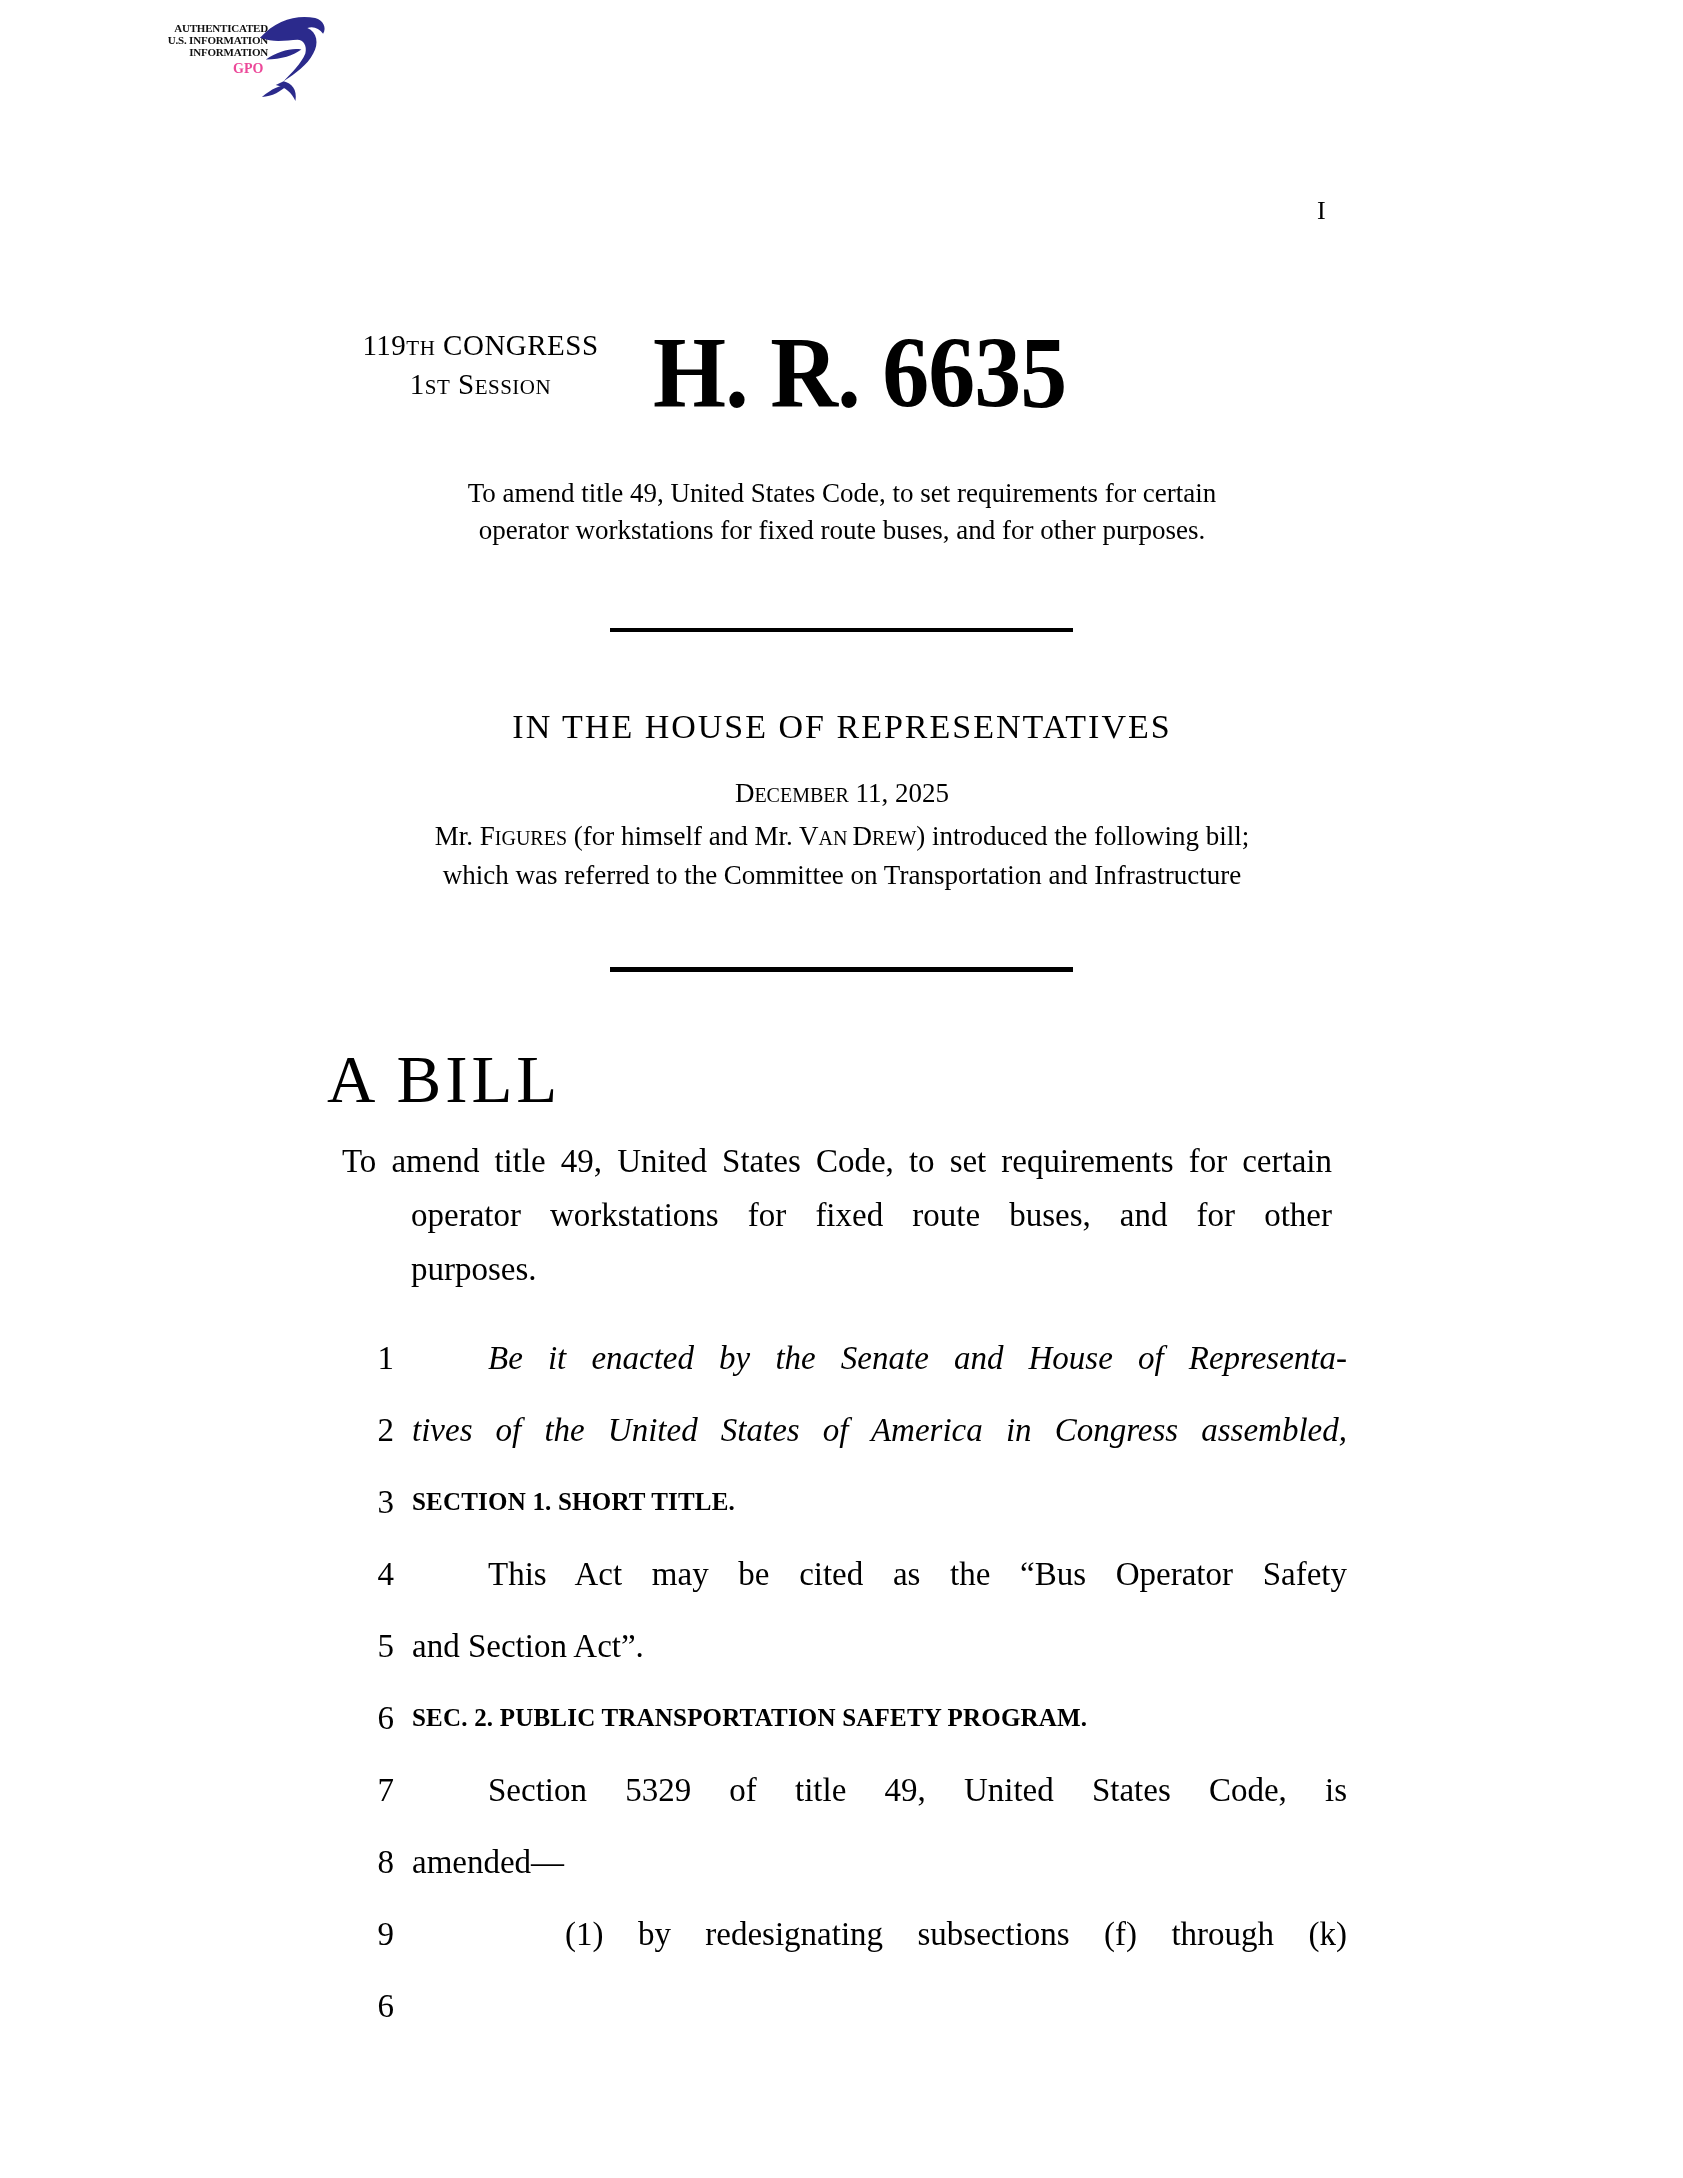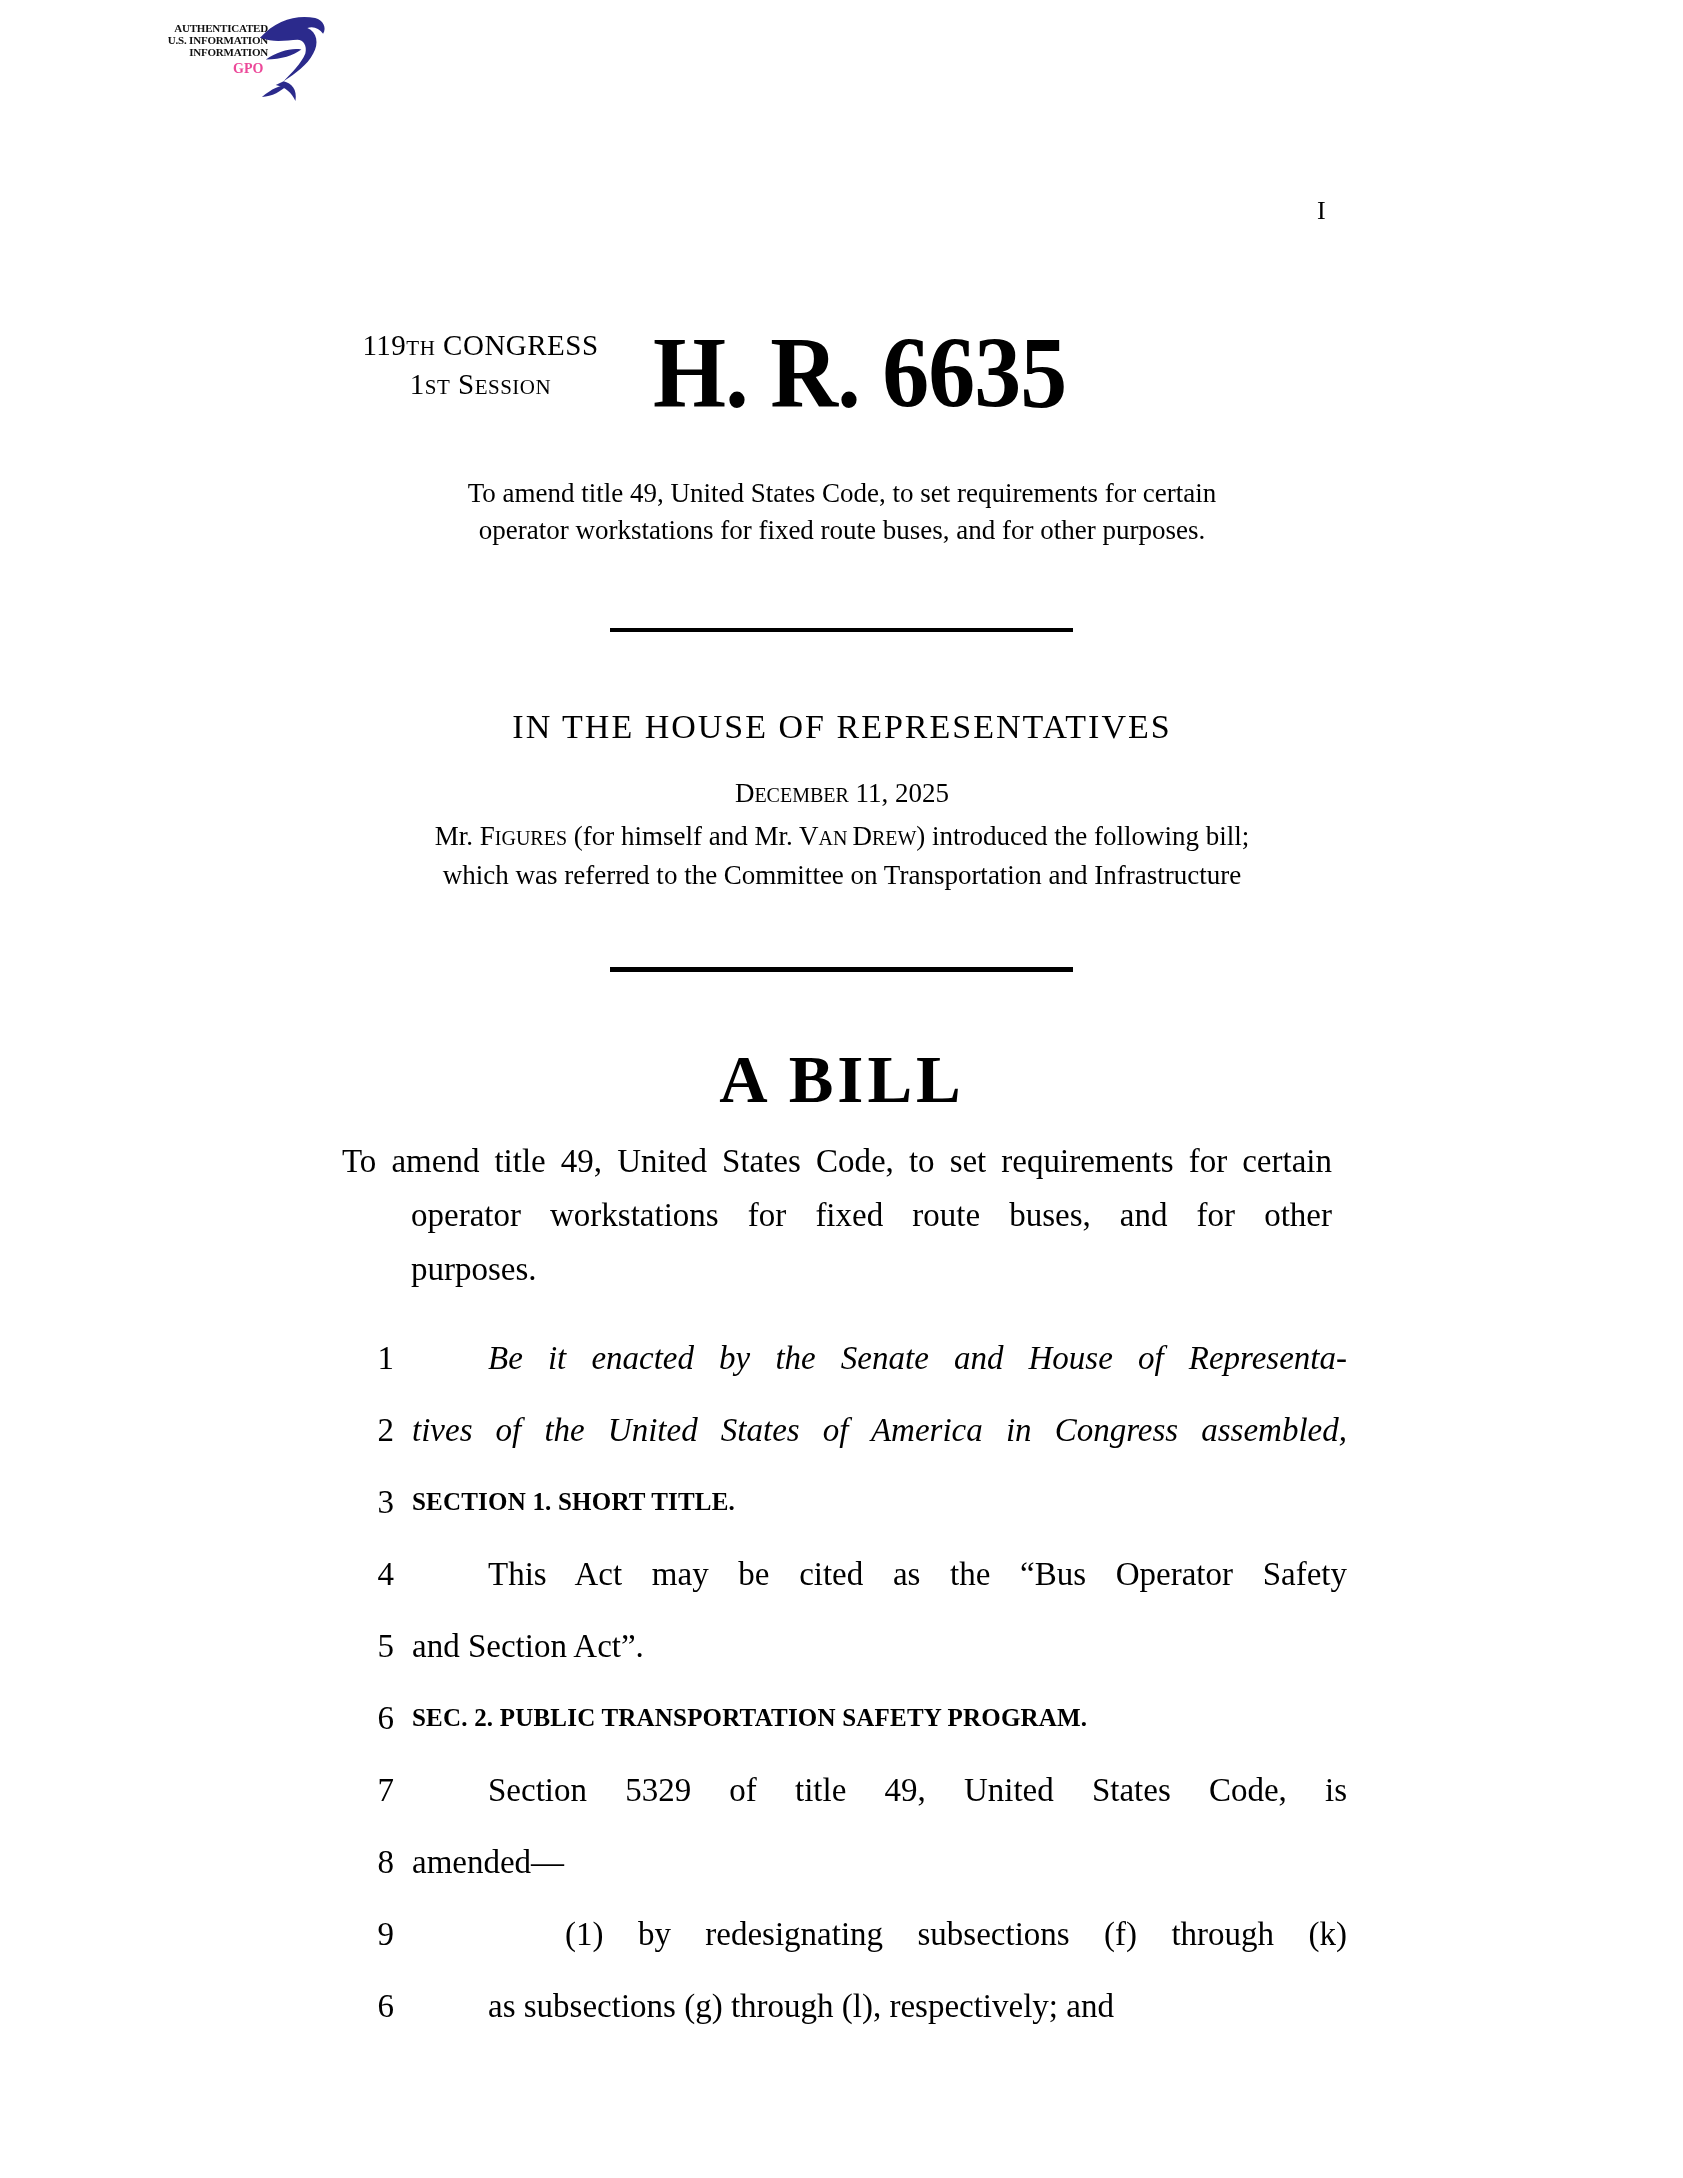--- a/index.html
+++ b/index.html
@@ -24,21 +24,21 @@
 
   .rule { height:4px; background:#000; }
   .rule1 { left:610px; top:628px; width:463px; }
   .rule2 { left:610px; top:967px; width:463px; height:5px; }
 
   .house { left:327px; top:705px; width:1030px; text-align:center; font-size:34px; letter-spacing:2px; line-height:44px; }
   .date { left:327px; top:775px; width:1030px; text-align:center; font-size:27px; line-height:36px; }
   .date .sc, .sponsor .sc { font-size:20px; }
   .sponsor { left:327px; top:818px; width:1030px; text-align:center; font-size:27px; line-height:37px; }
 
-  .abill { left:327px; top:1035px; width:1030px; text-align:center; font-size:67px; font-weight:bold; letter-spacing:4px; line-height:89px; }
+  .abill { left:327px; top:1035px; width:1030px; font-size:67px; font-weight:normal; letter-spacing:4px; line-height:89px; }
 
   .longtitle { left:342px; top:1134px; width:990px; font-size:33px; line-height:54px; text-align:justify; text-align-last:left;
                padding-left:69px; text-indent:-69px; box-sizing:border-box; word-spacing:4px; }
 
   .lines { left:337px; top:1322px; width:1010px; }
   .ln { position:relative; height:72px; display:flex; align-items:center; font-size:33px; }
   .ln .num { width:57px; text-align:right; padding-right:18px; box-sizing:content-box; flex:none; }
   .ln .txt { flex:1; white-space:nowrap; }
   .ln .txt.justify { text-align:justify; text-align-last:justify; white-space:normal; }
   .ln .ind1 { padding-left:76px; }
@@ -129,16 +129,15 @@
   <div class="ln">
     <span class="num">8</span>
     <span class="txt">amended—</span>
   </div>
   <div class="ln">
     <span class="num">9</span>
     <span class="txt ind2 justify">(1) by redesignating subsections (f) through (k)</span>
   </div>
   <div class="ln">
     <span class="num">6</span>
-    <span class="txt ind1">as subsections (g) through (l), respectively; and</span>
   </div>
 </div>
 
 
 </body></html>

